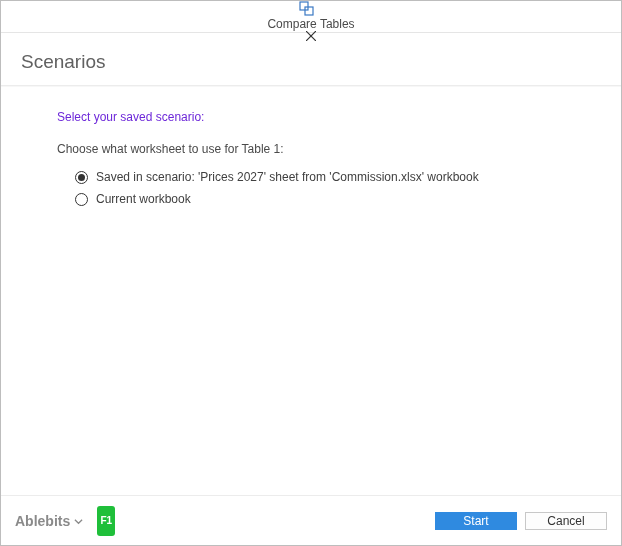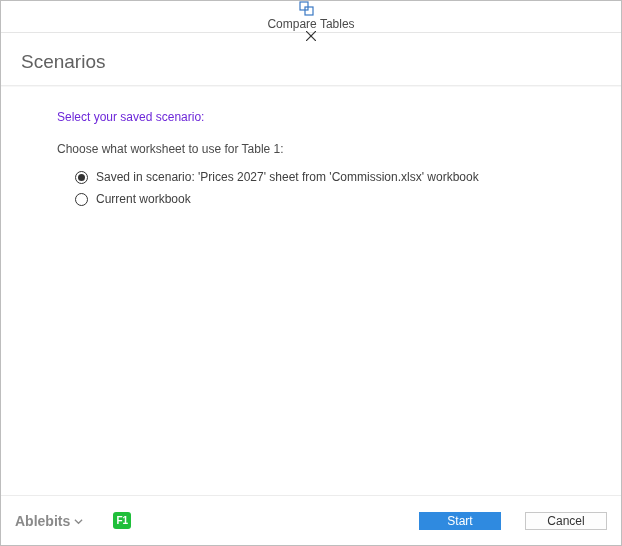--- a/index.html
+++ b/index.html
@@ -107,40 +107,40 @@
     width: 7px; height: 7px;
     background: #333;
     border-radius: 50%;
   }
   .footer {
     border-top: 1px solid #ececec;
     height: 50px;
     display: flex;
     align-items: center;
     padding: 0 14px;
-    gap: 24px;
+    gap: 8px;
   }
   .brand {
     color: #8a8a8a;
     font-size: 14px;
     font-weight: 600;
     display: flex;
     align-items: center;
     gap: 4px;
   }
   .chev {
     color: #8a8a8a;
   }
   .help-badge {
     background: #1fbf3a;
     color: #fff;
     font-weight: 700;
     font-size: 10px;
     border-radius: 3px;
-    width: 18px; height: 17px;
+    width: 18px; height: 30px;
     display: flex; align-items: center; justify-content: center;
     margin-left: 6px;
   }
   .footer .spacer { flex: 1; }
   .btn {
     height: 18px;
     min-width: 82px;
     padding: 0 18px;
     border: 1px solid #c8c8c8;
     background: #fdfdfd;

